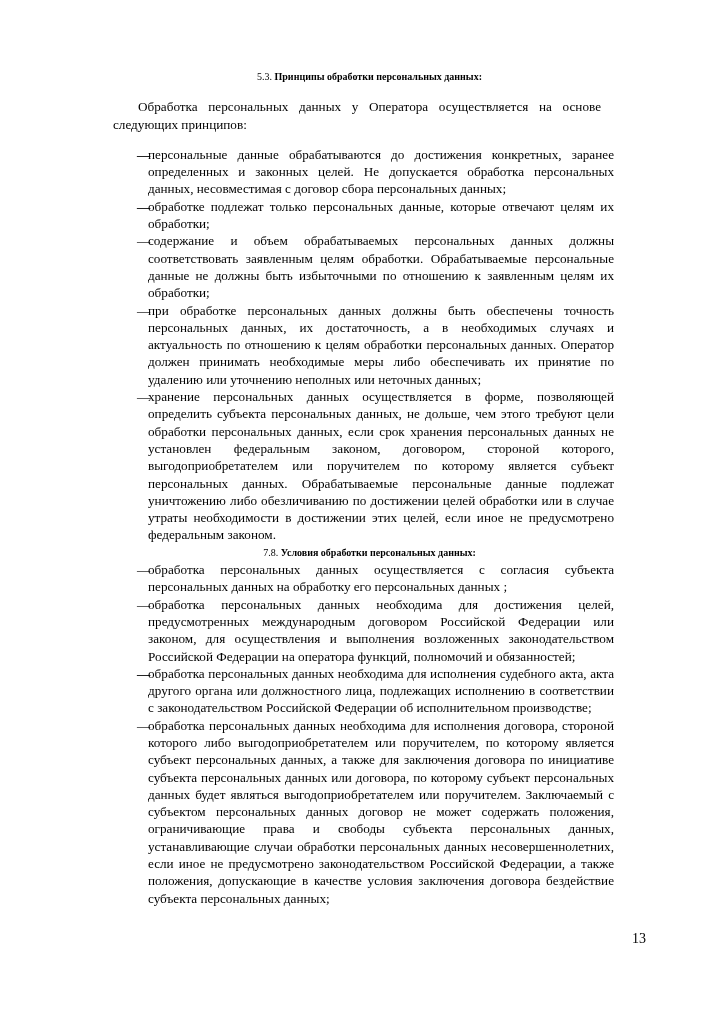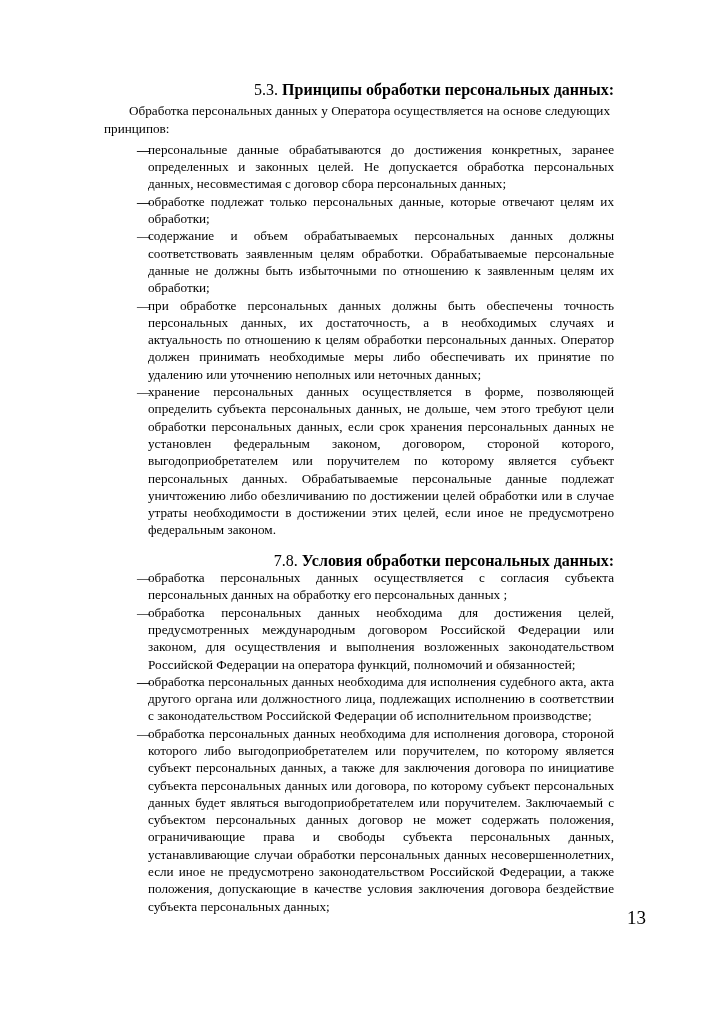--- a/index.html
+++ b/index.html
@@ -19,38 +19,38 @@
     overflow: hidden;
     box-sizing: border-box;
   }
   .content {
     position: absolute;
     left: 100px;
     top: 68px;
     width: 514px;
   }
   .heading {
-    font-size: 16px;
+    font-size: 10px;
     line-height: 17.3px;
     text-indent: 25px;
-    margin: 13px 0 0 0;
-    text-align: right;
+    margin: 0 0 0 0;
+    text-align: center;
   }
   .heading .num {
     font-weight: normal;
   }
   .heading .ttl {
     font-weight: bold;
   }
   .para {
     font-size: 13.2px;
     line-height: 17.3px;
     text-align: justify;
     text-indent: 25px;
-    margin: 4px;
+    margin: 13px;
     hyphens: none;
   }
   .list {
     margin: 0;
     padding: 0;
     list-style: none;
   }
   .list-item {
     font-size: 13.2px;
     line-height: 17.3px;
@@ -60,22 +60,22 @@
     position: relative;
   }
   .list-item .dash {
     position: absolute;
     left: 37px;
     top: 0;
   }
   .page-number {
     position: absolute;
     right: 68px;
-    top: 909px;
-    font-size: 19px;
+    top: 930px;
+    font-size: 14px;
     line-height: 17.3px;
     font-family: "Liberation Serif", "DejaVu Serif", serif;
   }
 </style>
 </head>
 <body>
 
 <div class="page">
   <div class="content">
 

